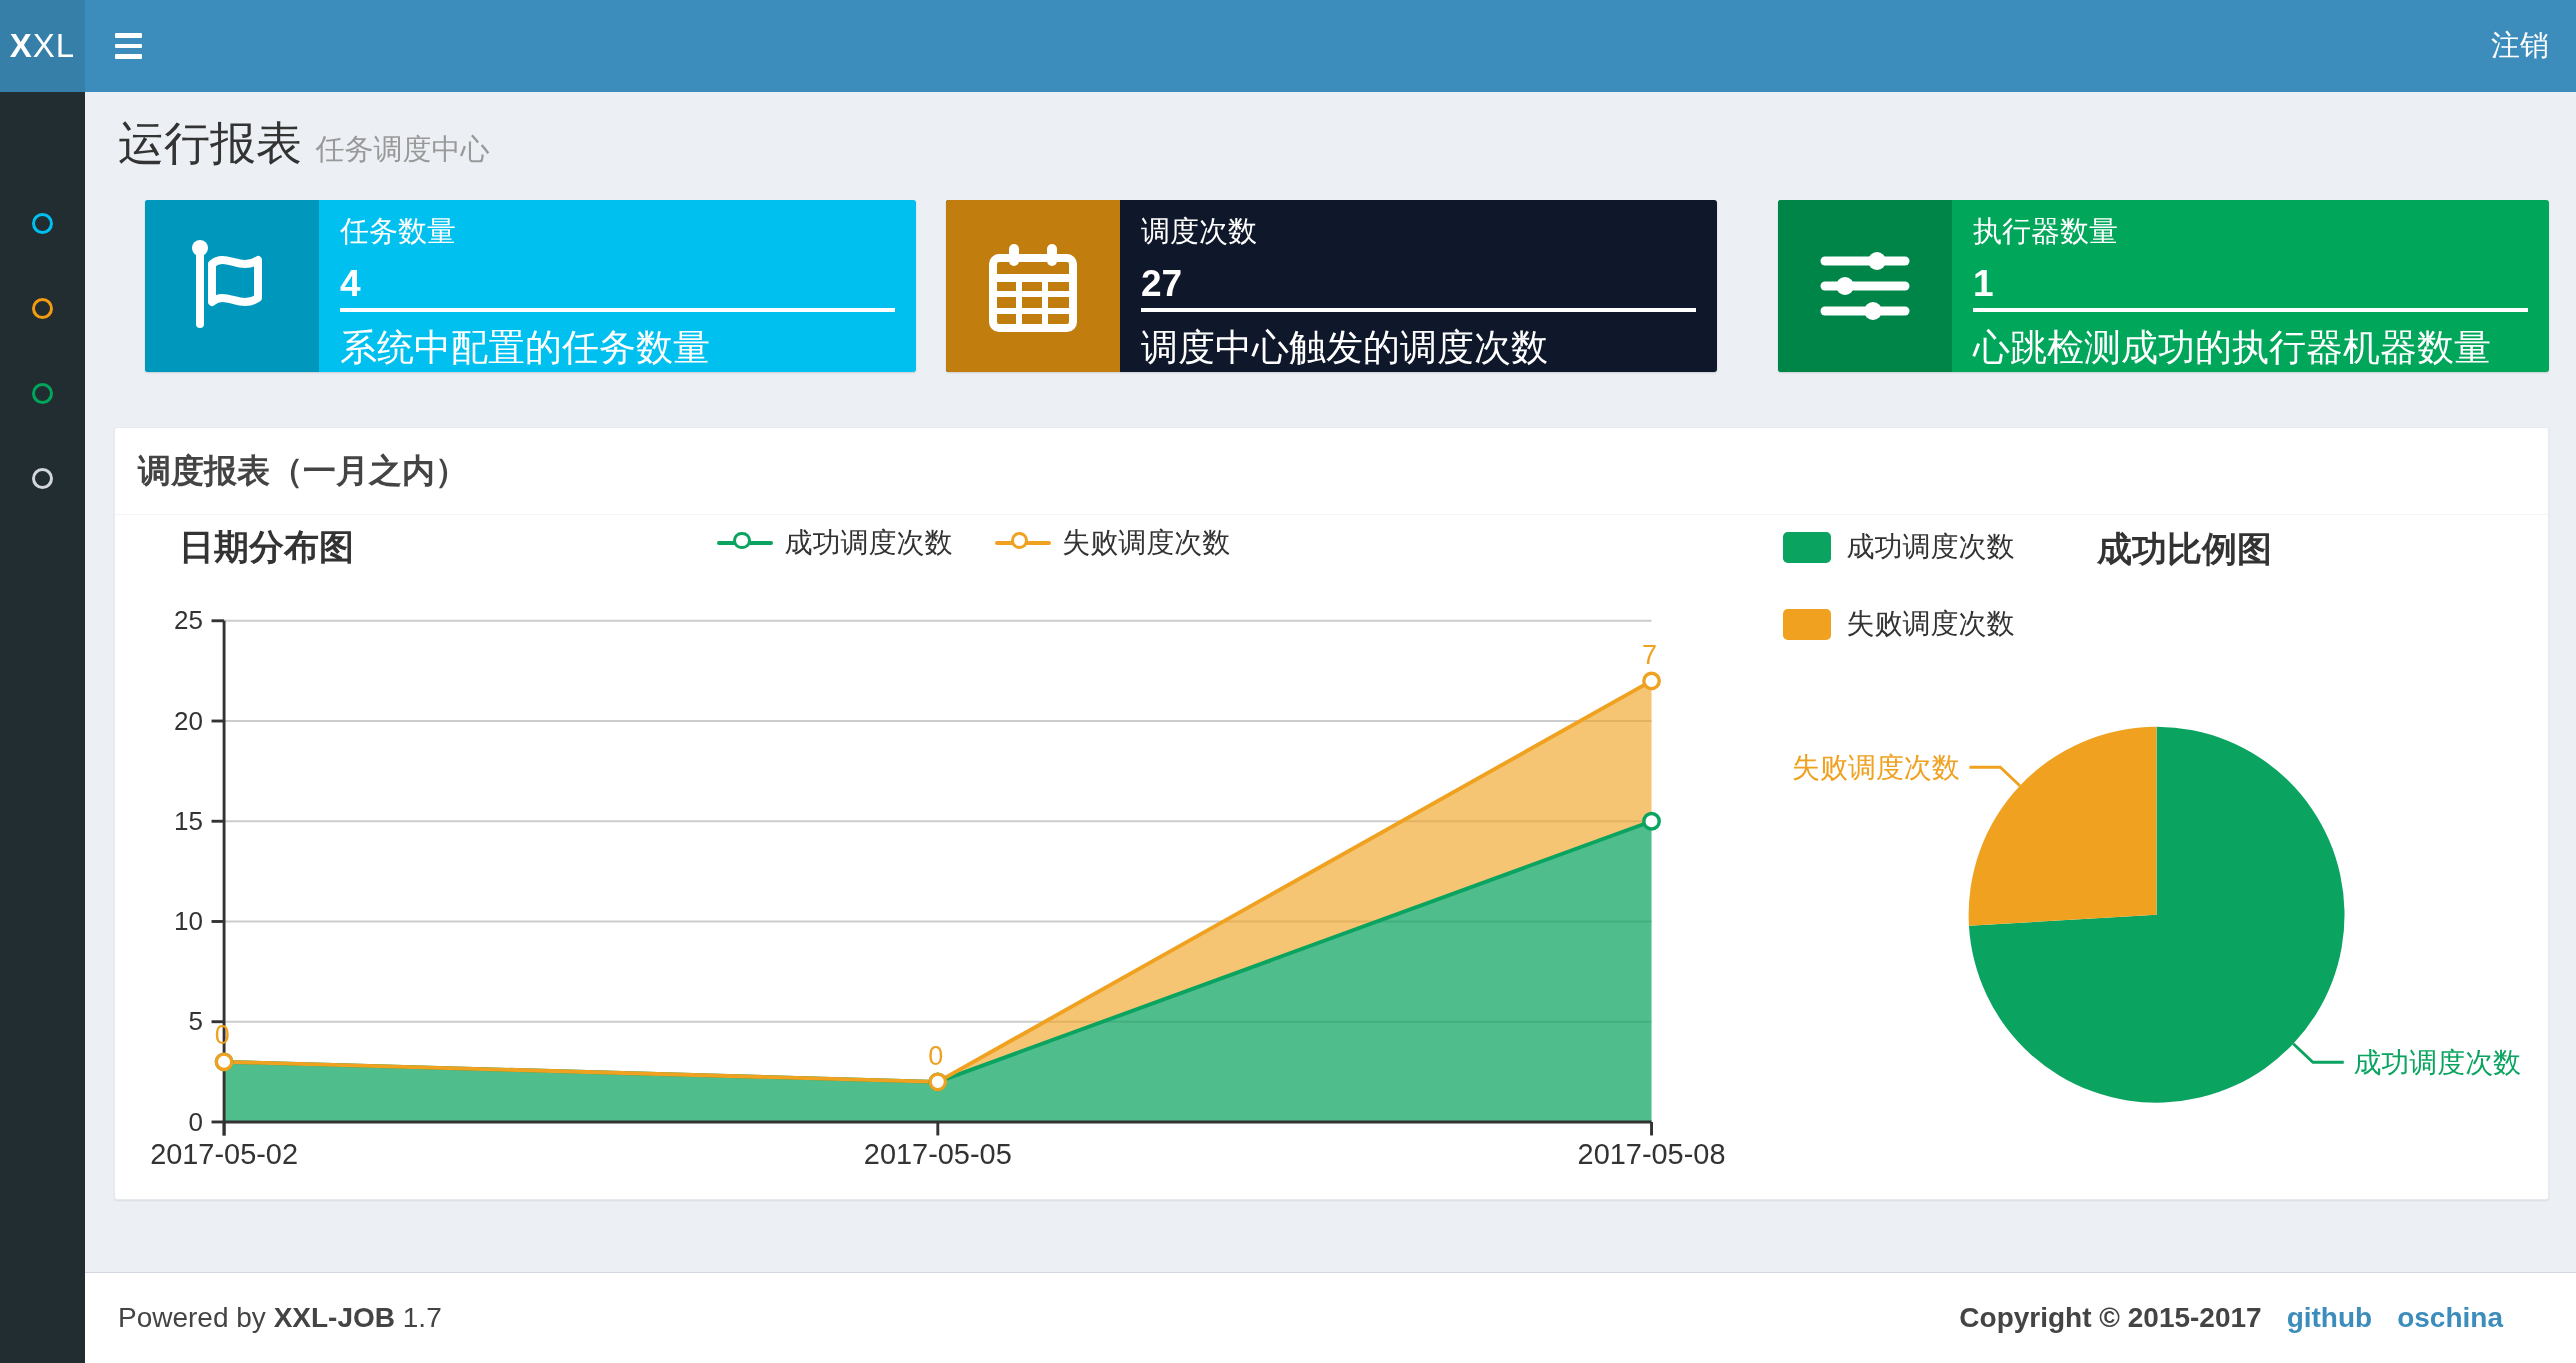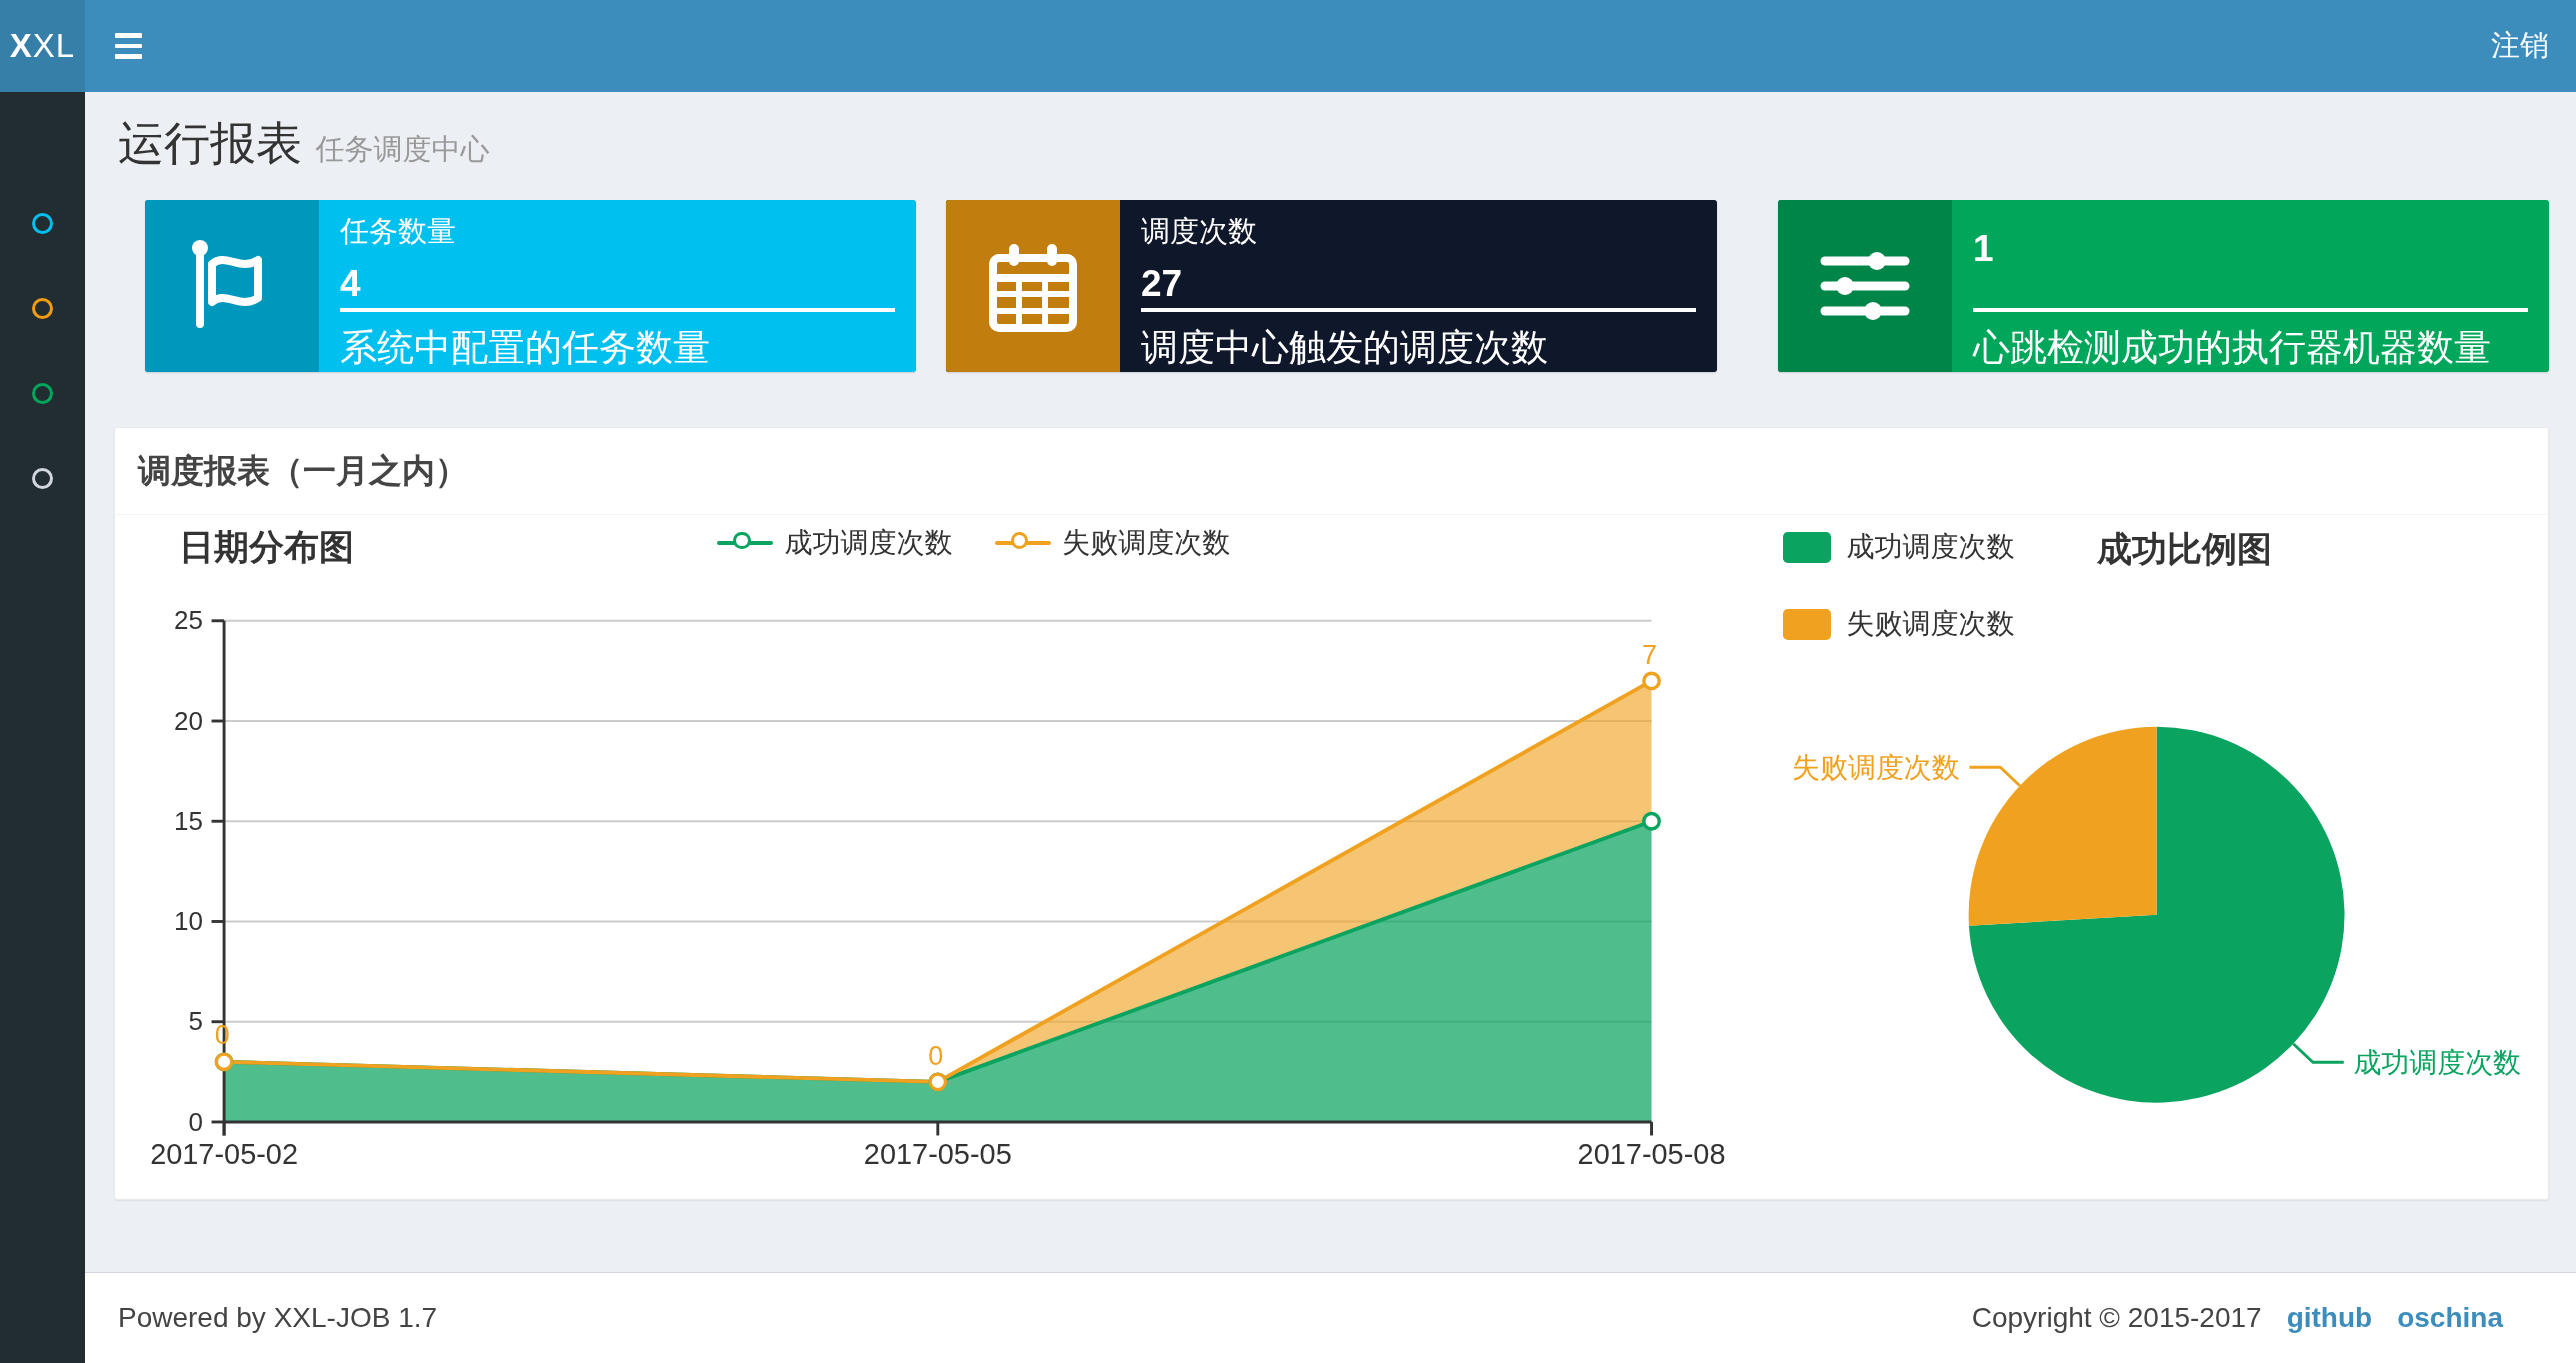--- a/index.html
+++ b/index.html
@@ -62,21 +62,21 @@
   .pie-legend-item .swatch { width:48px; height:31px; border-radius:4.8px; }
   .pie-legend-item .txt { font-size:28px; color:#333; }
 
   .chart-svg { position:absolute; left:0; top:0; }
 
   
   .footer { position:absolute; left:85px; bottom:0; width:2491px; height:91px; background:#fff;
             border-top:1.9px solid #d2d6de; }
   .footer .left { position:absolute; left:33px; top:29px; font-size:28px; color:#444; }
   .footer .right { position:absolute; right:73px; top:29px; font-size:28px; color:#444; display:flex; gap:25px; }
-  .footer b { font-weight:normal; }
+  .footer b { font-weight:bold; }
   .footer a { color:#3c8dbc; font-weight:bold; text-decoration:none; cursor:pointer; }
 </style>
 </head>
 <body>
 
 <div class="header">
   <div class="logo">
     <b>X</b>
       <span>XL</span>
   </div>
@@ -151,20 +151,21 @@
       <svg viewBox="0 0 100 100" fill="none" stroke="#fff" stroke-linecap="round">
         <line x1="10" y1="25" x2="90" y2="25" stroke-width="9"></line>
         <circle cx="62" cy="25" r="9" fill="#fff" stroke="none"></circle>
         <line x1="10" y1="50" x2="90" y2="50" stroke-width="9"></line>
         <circle cx="30" cy="50" r="9" fill="#fff" stroke="none"></circle>
         <line x1="10" y1="75" x2="90" y2="75" stroke-width="9"></line>
         <circle cx="58" cy="75" r="9" fill="#fff" stroke="none"></circle>
       </svg>
     </div>
     <div class="ib-content">
+      <div class="ib-label">执行器数量</div>
       <div class="ib-number">1</div>
     </div>
     <div class="ib-line"></div>
     <div class="ib-desc">心跳检测成功的执行器机器数量</div>
   </div>
 
   <div class="panel">
     <div class="panel-header">调度报表（一月之内）</div>
 
     <div class="chart-title" id="lineChartTitle">日期分布图</div>

